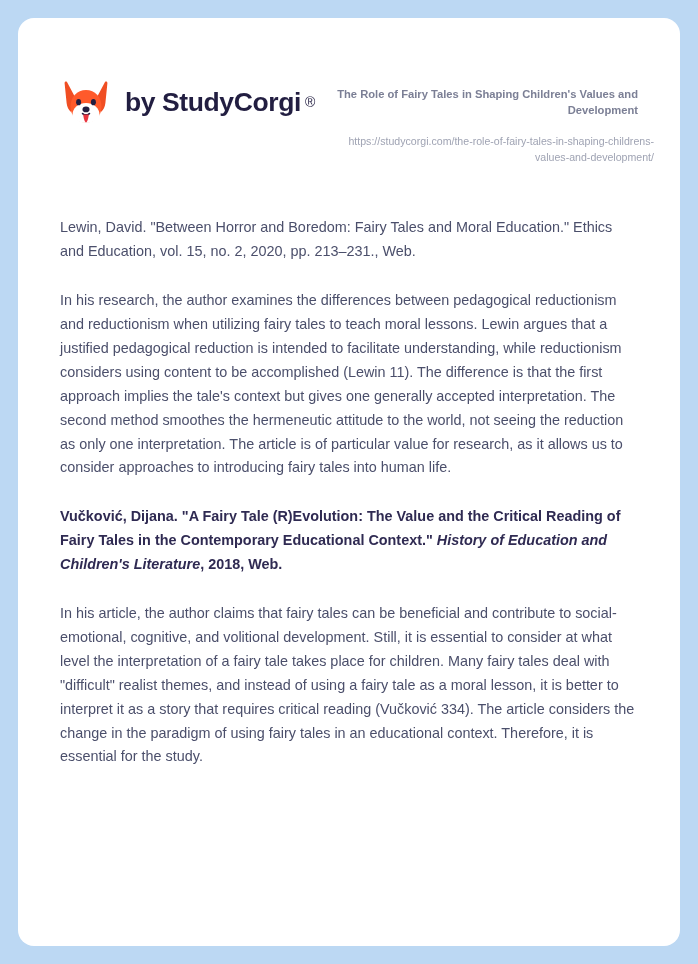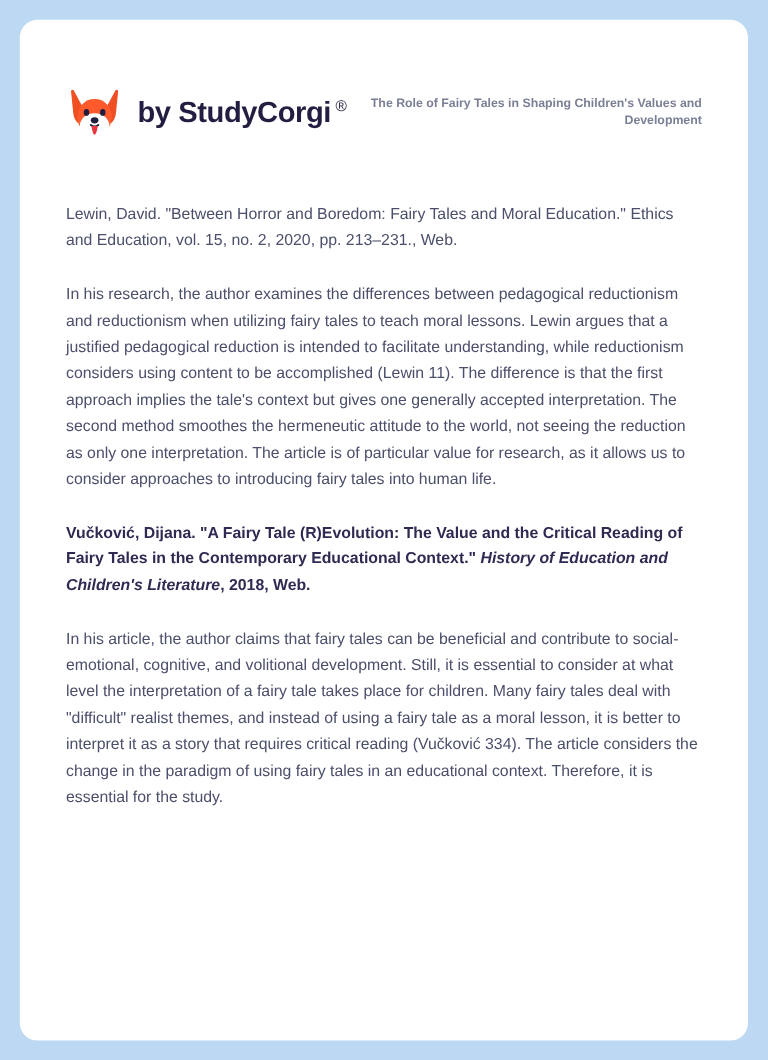--- a/index.html
+++ b/index.html
@@ -47,21 +47,21 @@
     display: block;
   }
   .brand-wordmark {
     font-size: 26.5px;
     font-weight: bold;
     color: #221e41;
     letter-spacing: -0.4px;
     white-space: nowrap;
     line-height: 1;
     display: flex;
-    align-items: center;
+    align-items: flex-end;
   }
   .brand-reg {
     font-size: 14px;
     font-weight: normal;
     color: #221e41;
     margin-left: 4px;
     position: relative;
     top: -6px;
   }
   .header-meta {
@@ -128,20 +128,21 @@
         <path d="M23.2 38.6 C23.2 38.6 24 46.4 26 46.4 C28 46.4 28.8 38.6 28.8 38.6 Z" fill="#e8343f"></path>
       </svg>
       <span class="brand-wordmark">
         <span>by StudyCorgi</span>
         <span class="brand-reg">®</span>
       </span>
     </div>
 
     <div class="header-meta">
       <p class="header-title">The Role of Fairy Tales in Shaping Children's Values and Development</p>
+      <p class="header-url">https://studycorgi.com/the-role-of-fairy-tales-in-shaping-childrens-values-and-development/</p>
     </div>
 
   </div>
 
   <div class="page-body">
 
     <p class="para">Lewin, David. "Between Horror and Boredom: Fairy Tales and Moral Education." Ethics and Education, vol. 15, no. 2, 2020, pp. 213–231., Web.</p>
 
     <p class="para">In his research, the author examines the differences between pedagogical reductionism and reductionism when utilizing fairy tales to teach moral lessons. Lewin argues that a justified pedagogical reduction is intended to facilitate understanding, while reductionism considers using content to be accomplished (Lewin 11). The difference is that the first approach implies the tale's context but gives one generally accepted interpretation. The second method smoothes the hermeneutic attitude to the world, not seeing the reduction as only one interpretation. The article is of particular value for research, as it allows us to consider approaches to introducing fairy tales into human life.</p>
 

